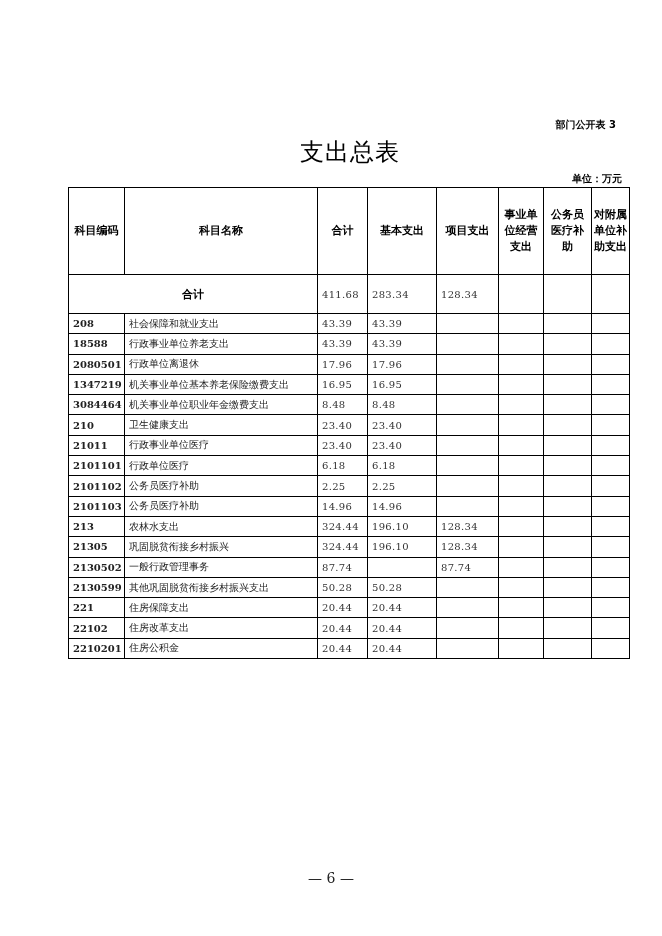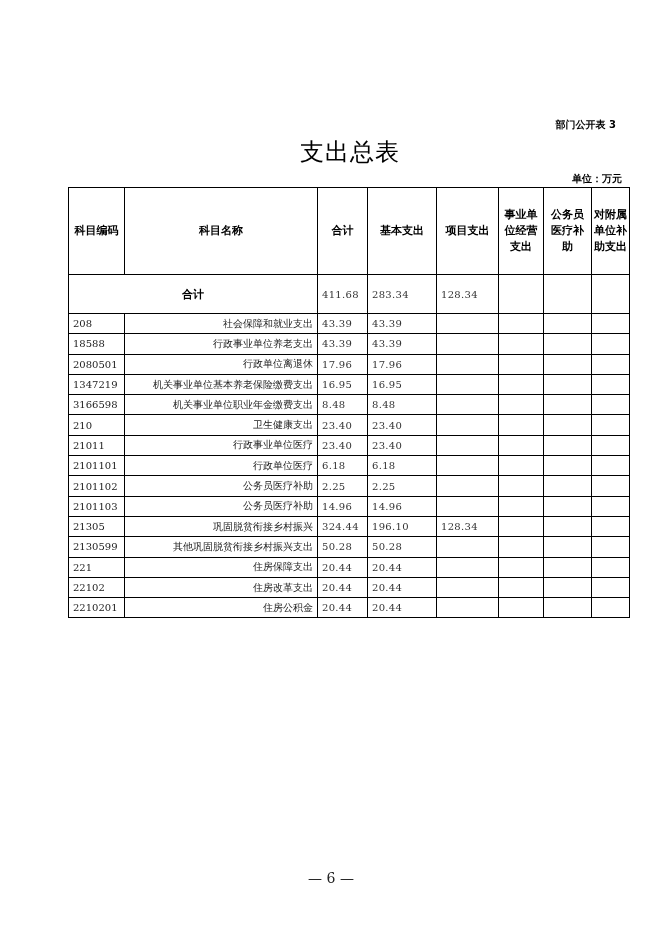--- a/index.html
+++ b/index.html
@@ -14,22 +14,22 @@
   table { position: absolute; top: 187px; left: 68px; border-collapse: collapse; table-layout: fixed;
           width: 562px; }
   td, th { border: 1px solid #000; padding: 0 4px; font-size: 10px; height: 19.3px; overflow: hidden;
            white-space: nowrap; }
   th { font-family: "DejaVu Sans", sans-serif; font-weight: bold; font-size: 11px; text-align: center;
        height: 86px; white-space: normal; line-height: 16px; padding: 0 2px; }
   th.narrow { font-size: 11px; }
   .total-row td { height: 38px; }
   .total-label { text-align: center; font-family: "DejaVu Sans", sans-serif; font-weight: bold; font-size: 11px; }
   .num { text-align: left; color: #333; letter-spacing: 0.3px; }
-  .code { text-align: left; color: #222; }
-  .name { text-align: right; color: #222; }
+  .code { text-align: left; color: #222; font-weight: bold; }
+  .name { text-align: left; color: #222; }
   .footer { position: absolute; top: 870px; left: 0; width: 662px; text-align: center; font-size: 14px; color: #222; }
 </style>
 </head>
 <body>
 
 <div class="form-no">部门公开表 3</div>
 <div class="title">支出总表</div>
 <div class="unit">单位：万元</div>
 
 <table>
@@ -99,21 +99,21 @@
         <td class="code">1347219</td>
         <td class="name">机关事业单位基本养老保险缴费支出</td>
         <td class="num">16.95</td>
         <td class="num">16.95</td>
         <td class="num"></td>
         <td></td>
         <td></td>
         <td></td>
       </tr>
       <tr>
-        <td class="code">3166598</td>
+        <td class="code">3084464</td>
         <td class="name">机关事业单位职业年金缴费支出</td>
         <td class="num">8.48</td>
         <td class="num">8.48</td>
         <td class="num"></td>
         <td></td>
         <td></td>
         <td></td>
       </tr>
       <tr>
         <td class="code">210</td>
@@ -154,35 +154,55 @@
         <td></td>
         <td></td>
         <td></td>
       </tr>
       <tr>
         <td class="code">2101103</td>
         <td class="name">公务员医疗补助</td>
         <td class="num">14.96</td>
         <td class="num">14.96</td>
         <td class="num"></td>
+        <td></td>
+        <td></td>
+        <td></td>
+      </tr>
+      <tr>
+        <td class="code">213</td>
+        <td class="name">农林水支出</td>
+        <td class="num">324.44</td>
+        <td class="num">196.10</td>
+        <td class="num">128.34</td>
         <td></td>
         <td></td>
         <td></td>
       </tr>
       <tr>
         <td class="code">21305</td>
         <td class="name">巩固脱贫衔接乡村振兴</td>
         <td class="num">324.44</td>
         <td class="num">196.10</td>
         <td class="num">128.34</td>
         <td></td>
         <td></td>
         <td></td>
       </tr>
       <tr>
+        <td class="code">2130502</td>
+        <td class="name">一般行政管理事务</td>
+        <td class="num">87.74</td>
+        <td class="num"></td>
+        <td class="num">87.74</td>
+        <td></td>
+        <td></td>
+        <td></td>
+      </tr>
+      <tr>
         <td class="code">2130599</td>
         <td class="name">其他巩固脱贫衔接乡村振兴支出</td>
         <td class="num">50.28</td>
         <td class="num">50.28</td>
         <td class="num"></td>
         <td></td>
         <td></td>
         <td></td>
       </tr>
       <tr>

